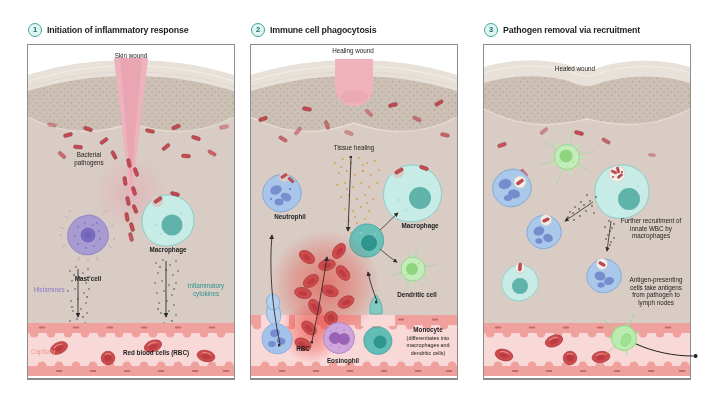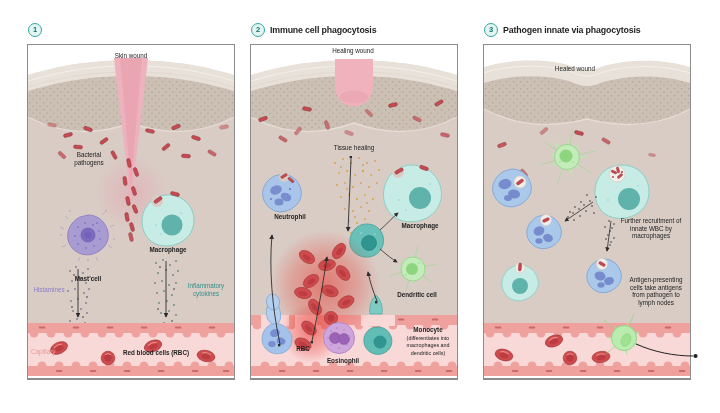--- a/index.html
+++ b/index.html
@@ -19,20 +19,21 @@
   .lbl.pink{color:#ec9b93;text-align:left;}
 </style>
 </head>
 <body>
 
 <div class="canvas">
 
   <section class="panel" id="panel1">
     <header class="panel-header">
       <span class="badge">1</span>
+      <h2 class="title">Initiation of inflammatory response</h2>
     </header>
     <div class="panel-box">
       <svg width="206" height="333" viewBox="0 0 206 333">
         <defs>
           <pattern id="stip1" width="7" height="7" patternUnits="userSpaceOnUse">
             <circle cx="1.6" cy="1.8" r="0.8" fill="#b0a296"></circle>
               <circle cx="5" cy="5.2" r="0.7" fill="#b0a296"></circle>
           </pattern>
           <radialGradient id="wg1">
               <stop offset="0" stop-color="#e79fae" stop-opacity="0.5"></stop>
@@ -565,21 +566,21 @@
       <div class="lbl b" style="left:150px;top:281px;width:54px;">
         <span>Monocyte</span><br>
         <span class="note" style="font-weight:normal;font-size:5.4px;">(differentiates into macrophages and dendritic cells)</span>
       </div>
     </div>
   </section>
 
   <section class="panel" id="panel3">
     <header class="panel-header">
       <span class="badge">3</span>
-      <h2 class="title">Pathogen innate via phagocytosis</h2>
+      <h2 class="title">Pathogen removal via recruitment</h2>
     </header>
     <div class="panel-box">
       <svg width="206" height="333" viewBox="0 0 206 333">
         <defs>
           <pattern id="stip3" width="7" height="7" patternUnits="userSpaceOnUse">
             <circle cx="1.6" cy="1.8" r="0.8" fill="#b0a296"></circle>
               <circle cx="5" cy="5.2" r="0.7" fill="#b0a296"></circle>
           </pattern>
           <marker id="ah3" viewBox="0 0 6 6" refX="5" refY="3" markerWidth="5.5" markerHeight="5.5" orient="auto">
               <path d="M0,0L6,3L0,6Z" fill="#2d2d2d"></path>

